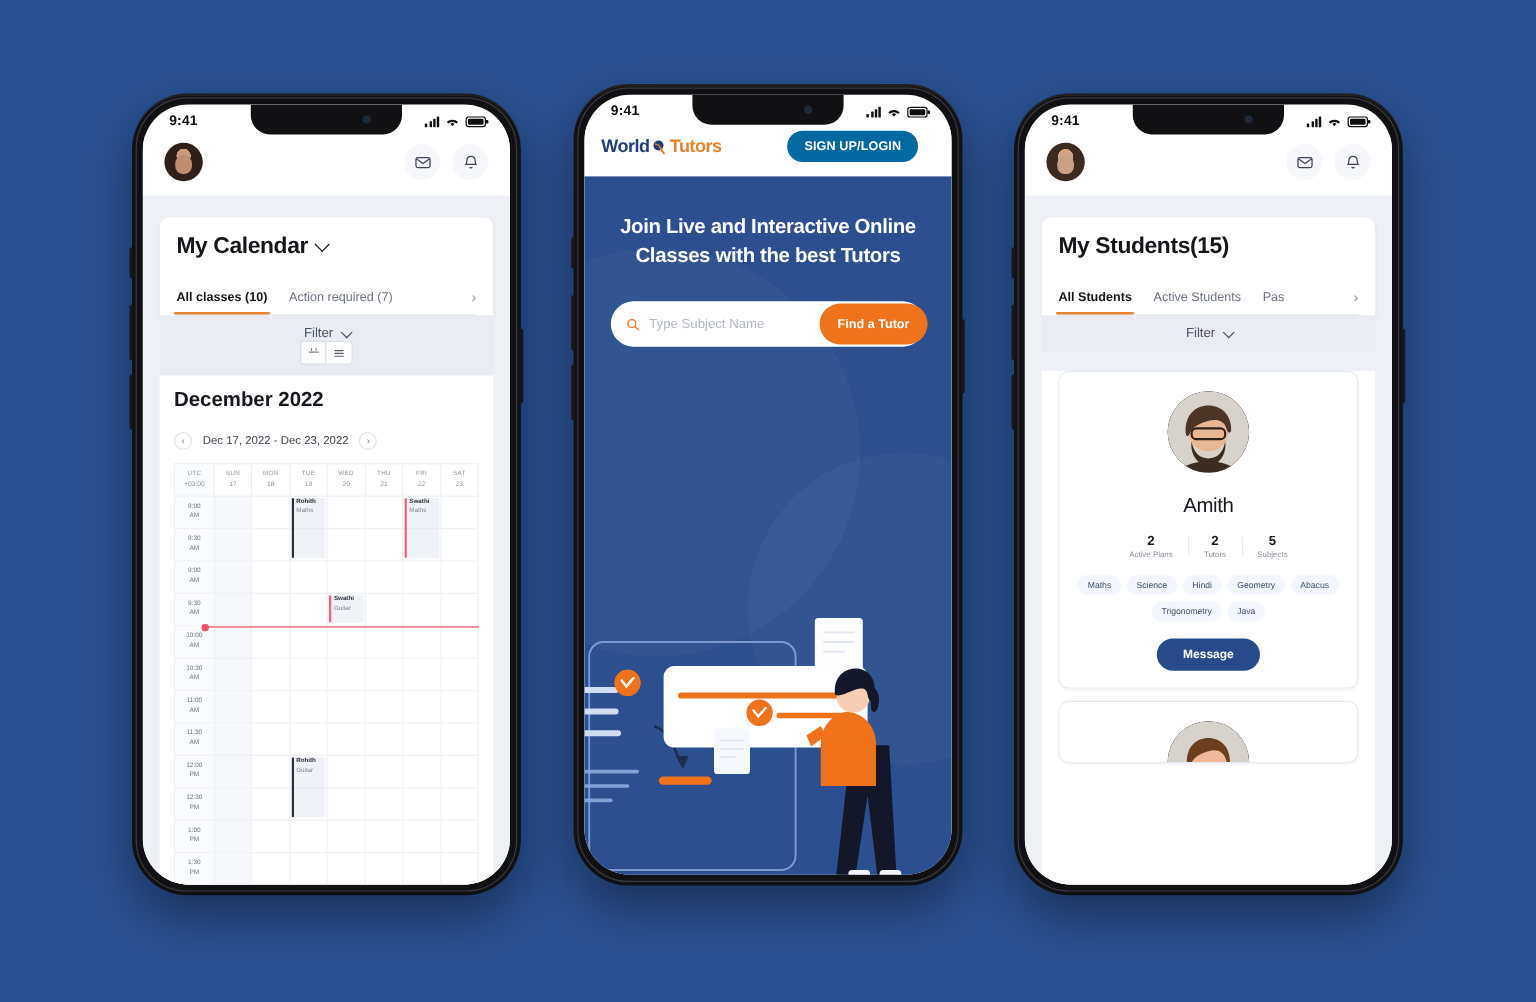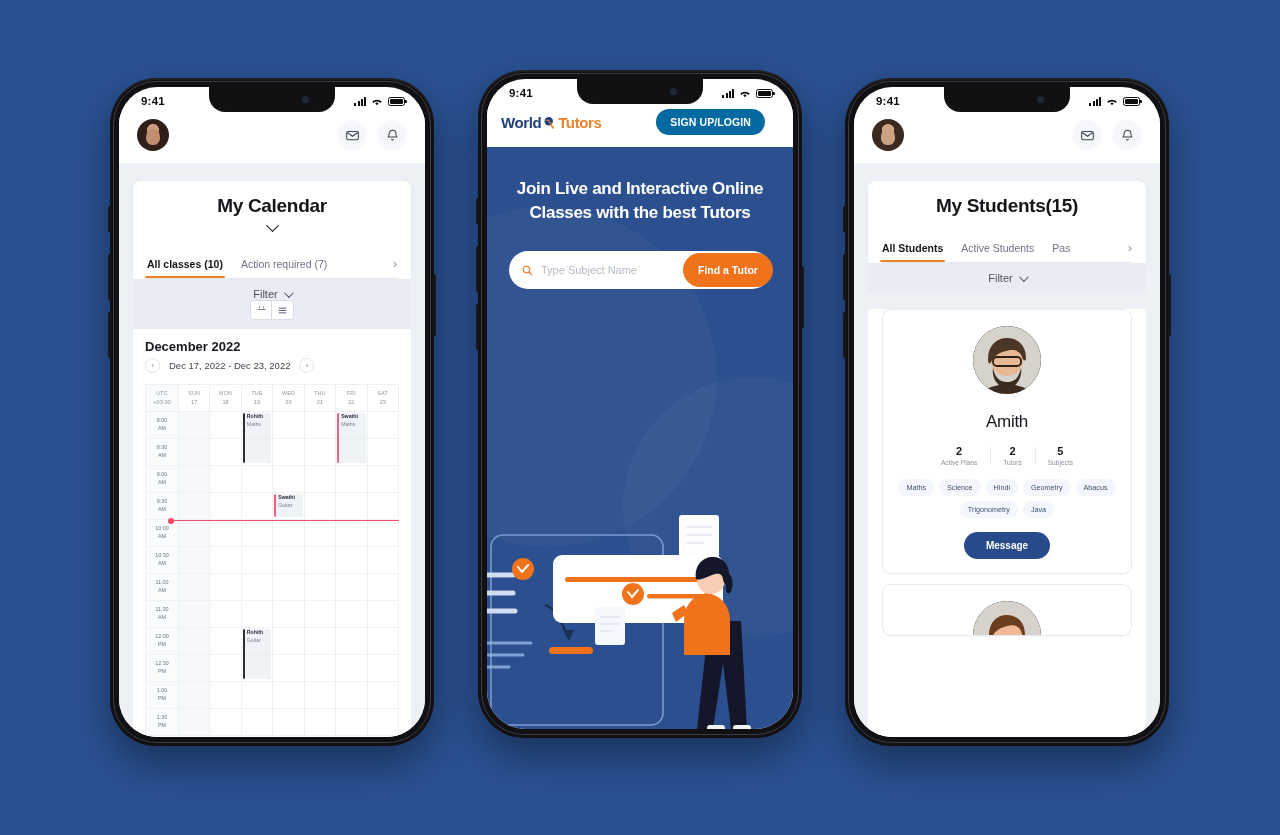--- a/index.html
+++ b/index.html
@@ -75,21 +75,21 @@
     width: 30px; height: 30px; border-radius: 50%; background: #f5f7fa;
     display:flex; align-items:center; justify-content:center;
   }
   .circ-btn svg { width: 15px; height: 15px; }
 
   .body-bg { background: #edf0f5; height: 100%; overflow:hidden; position:relative; }
 
   .card-sheet { background:#fff; margin: 18px 14px 0 14px; border-radius: 8px 8px 0 0;
     box-shadow: 0 1px 3px rgba(20,30,60,.06); padding: 14px 14px 0 14px; }
   .sheet-title { font-size: 19px; font-weight: 700; color: #15161a; letter-spacing:-.3px;
-    display:flex; align-items:center; gap:7px;flex-direction:column; }
+    display:flex; align-items:center; gap:7px; }
   .chev-d { width:9px;height:9px;border-right:1.8px solid #15161a;border-bottom:1.8px solid #15161a;
     transform: rotate(45deg) translate(-2px,-2px); }
 
   .tabs { display:flex; align-items:center; gap: 18px; margin-top: 24px;
     border-bottom: 1px solid #e2e6ec; position:relative; }
   .tab { font-size: 10.5px; color: #6d7480; padding-bottom: 7px; position:relative; white-space:nowrap; }
   .tab.active { color:#15161a; font-weight:700; }
   .tab.active::after { content:""; position:absolute; left:-2px; right:-2px; bottom:-1px;
     height: 2.5px; background:#e8822c; border-radius:2px; }
   .tab-next { margin-left:auto; color:#8b919c; font-size: 12px; padding-bottom:7px; }
@@ -100,21 +100,21 @@
   .chev-s { width:7px;height:7px;border-right:1.6px solid #4b5260;border-bottom:1.6px solid #4b5260;
     transform: rotate(45deg) translateY(-2px); }
   .view-toggle { display:flex; gap:0; }
   .vt { width:22px;height:20px; background:#fff; border:1px solid #d8dde5;
     display:flex;align-items:center;justify-content:center; }
   .vt:first-child{border-radius:3px 0 0 3px;} .vt:last-child{border-radius:0 3px 3px 0; border-left:none;}
   .vt svg{width:11px;height:11px;}
 
   
   .cal-wrap { background:#fff; margin:0 14px; padding: 10px 12px 0 12px; height: 100%; }
-  .cal-month { font-size: 13px; font-weight: 700; color:#16181d; margin-bottom:4px; }
+  .cal-month { font-size: 17px; font-weight: 700; color:#16181d; margin-bottom:17px; }
   .cal-nav { display:flex; align-items:center; gap: 9px; margin-bottom: 11px; }
   .nav-rd { width:15px;height:15px;border-radius:50%;background:#fff;border:1px solid #dfe3ea;
     display:flex;align-items:center;justify-content:center;color:#747b87;font-size:8px;}
   .cal-range { font-size: 9.5px; color:#3e4550; }
 
   .grid { border:1px solid #eceff4; border-right:none; border-bottom:none; }
   .grid-head { display:flex; }
   .gh { flex:1; border-right:1px solid #eceff4; border-bottom:1px solid #eceff4;
     text-align:center; padding: 5px 0 5px; }
   .gh .d1 { font-size:5.2px; color:#8d939e; letter-spacing:.3px; line-height:1.5; }

